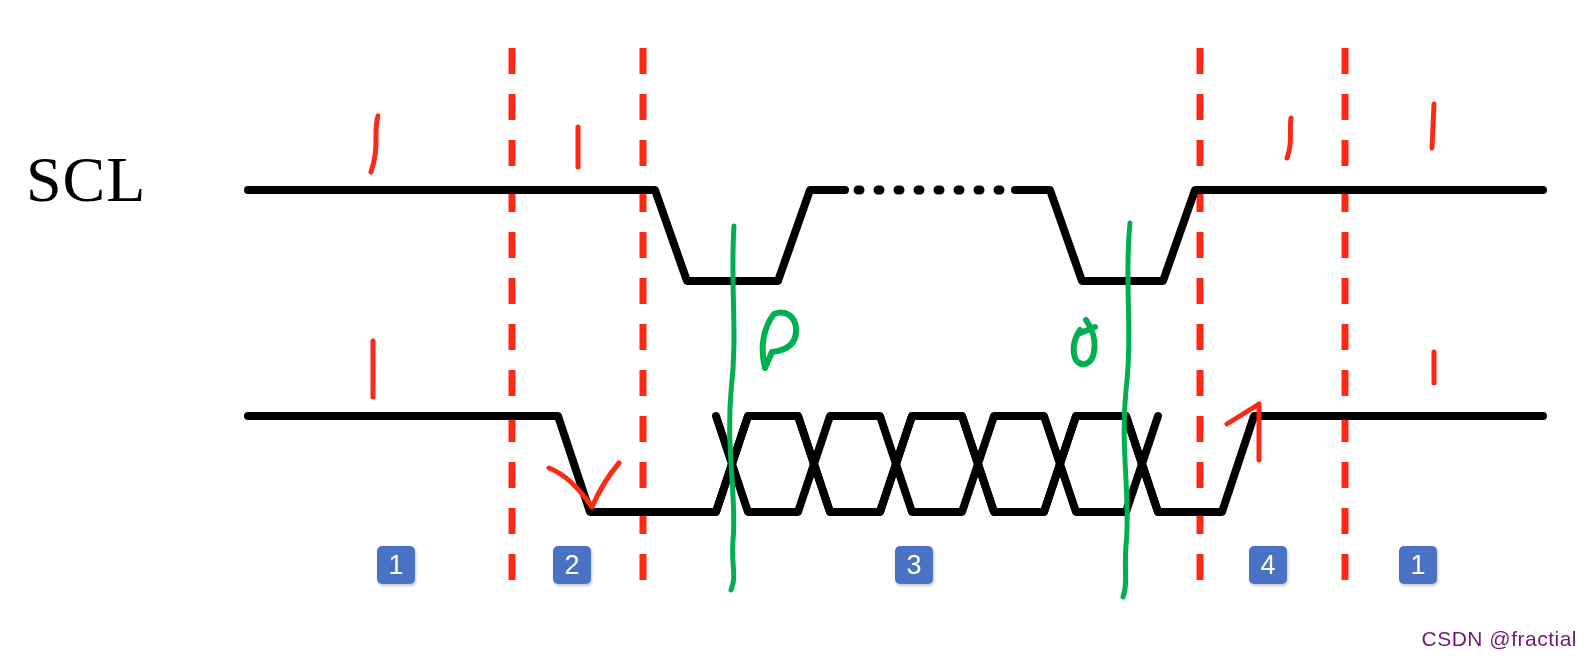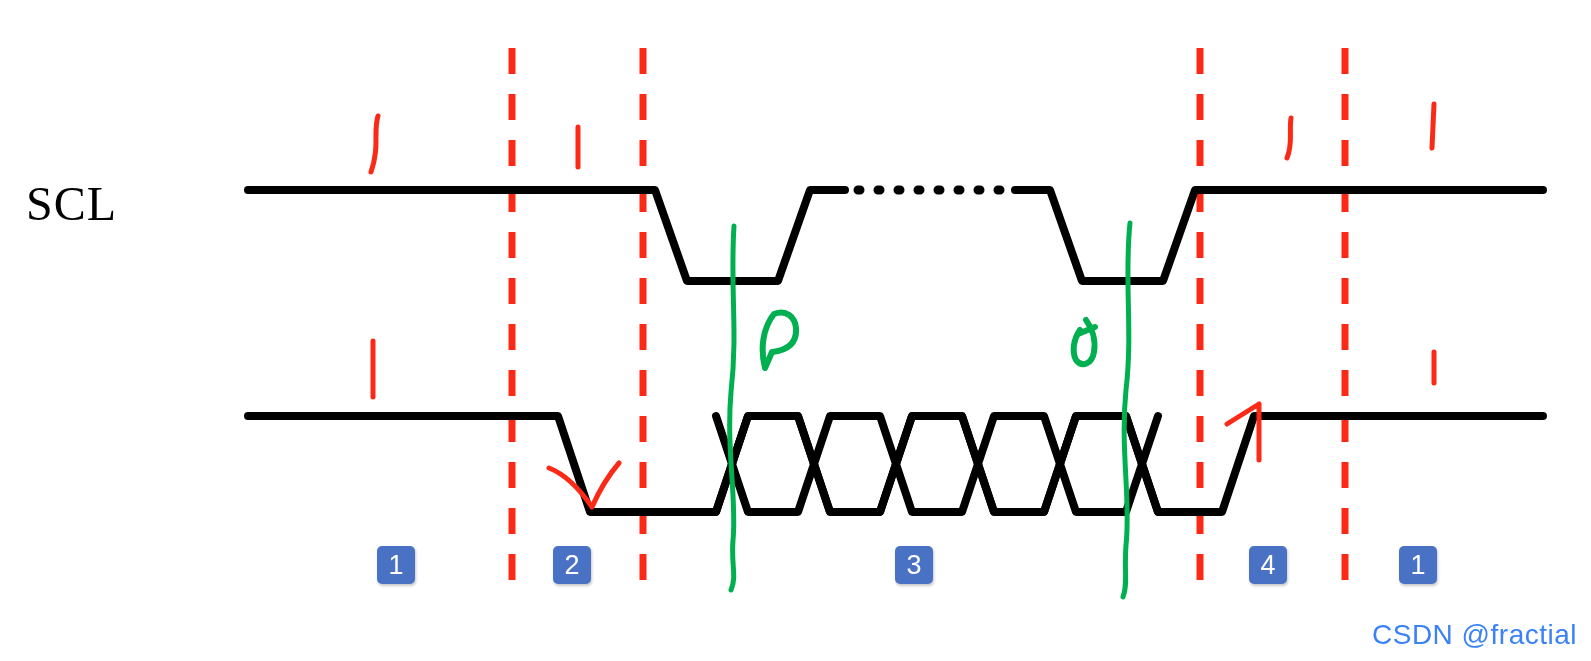--- a/index.html
+++ b/index.html
@@ -22,27 +22,26 @@
     position: absolute;
     left: 0;
     top: 0;
     width: 1591px;
     height: 661px;
     display: block;
   }
   .signal-label {
     position: absolute;
     font-family: "Liberation Serif", serif;
-    font-size: 48px;
+    font-size: 64px;
     line-height: 1;
     color: #000000;
     letter-spacing: 1px;
     white-space: nowrap;
     user-select: none;
-    margin-top: 32px;
   }
   #label-scl { left: 26px; top: 148px; }
   #label-sda { left: 26px; top: 374px; }
 
   .step-badge {
     position: absolute;
     width: 38px;
     height: 38px;
     border-radius: 5px;
     background: #4a72c4;
@@ -52,22 +51,22 @@
     line-height: 38px;
     text-align: center;
     box-shadow: 1px 2px 3px rgba(0,0,0,0.22);
     user-select: none;
   }
   #watermark {
     position: absolute;
     right: 14px;
     bottom: 10px;
     font-family: "Liberation Sans", sans-serif;
-    font-size: 28px;
-    color: #3b82f6;
+    font-size: 21px;
+    color: #701a75;
     letter-spacing: 0.5px;
     white-space: nowrap;
     user-select: none;
   }
 </style>
 </head>
 <body>
 
 <div id="stage">
 

